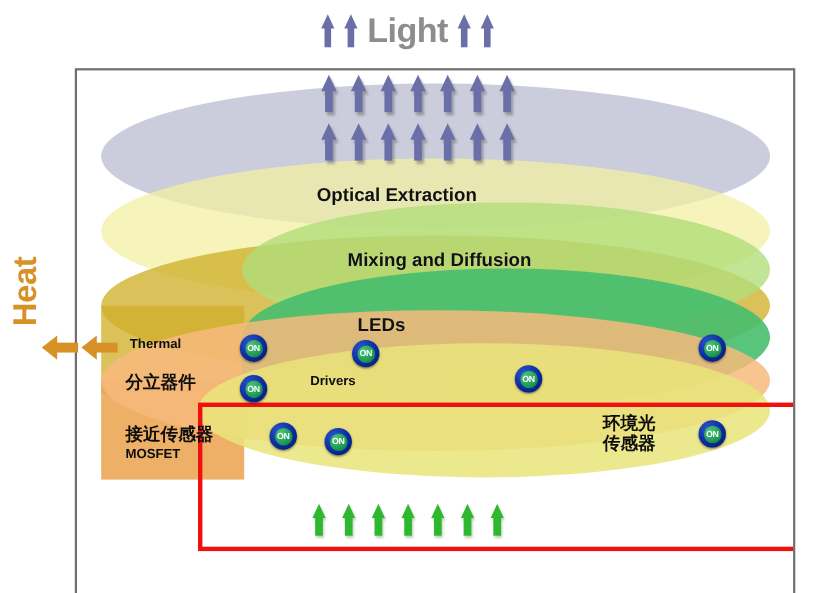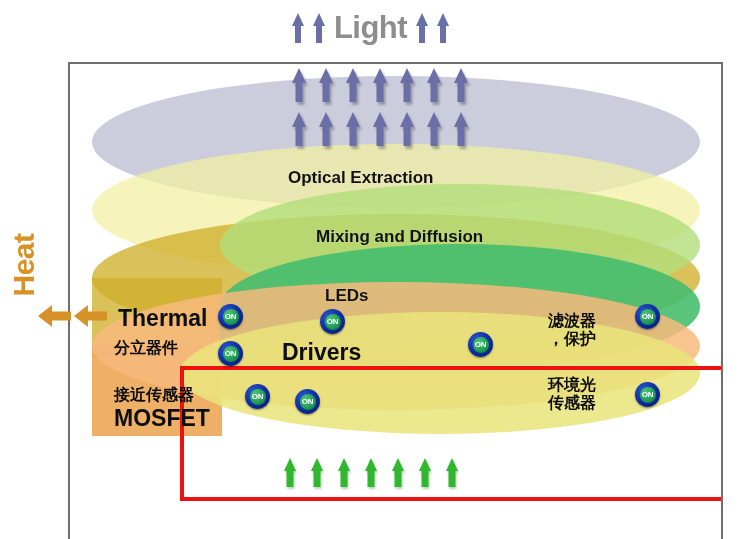--- a/index.html
+++ b/index.html
@@ -107,21 +107,21 @@
     width: 560px; height: 135px;
     border: 4px solid #ee1111;
     z-index: 40; pointer-events: auto;
   }
 
   
   .rb-text {
     position: absolute; z-index: 45; font-weight: bold; color: #0d0d0d;
     white-space: pre; line-height: 1.12;
   }
-  .rb-en { font-size: 23px; font-family: "Liberation Sans", sans-serif; }
+  .rb-en { font-size: 12px; font-family: "Liberation Sans", sans-serif; }
   .rb-cn { font-size: 16px; font-family: "DejaVu Sans", "Liberation Sans", sans-serif; }
 
   
   .on-badge {
     position: absolute; z-index: 50;
     width: 25px; height: 25px; border-radius: 50%;
     background: radial-gradient(circle at 34% 30%, #2a55cc 0%, #0a2a9e 55%, #061a63 100%);
     display: flex; align-items: center; justify-content: center;
     box-shadow: 0 1px 2px rgba(0,0,0,0.45);
   }
@@ -275,22 +275,20 @@
 
     <div class="red-box"></div>
 
     <div class="rb-text rb-en" style="left:48px; top:242px;">Thermal</div>
     <div class="rb-text rb-cn" style="left:44px; top:275px;">分立器件</div>
     <div class="rb-text rb-en" style="left:44px; top:298px;margin-top:44px;">MOSFET</div>
     <div class="rb-text rb-cn" style="left:44px; top:322px;">接近传感器</div>
 
     <div class="rb-text rb-en" style="left:212px; top:276px;">Drivers</div>
 
-    <div class="rb-text rb-cn" style="left:478px; top:248px;">滤波器
-，保护</div>
     <div class="rb-text rb-cn" style="left:478px; top:312px;">环境光
 传感器</div>
 
     <div class="on-badge" style="left:148px; top:240px;">
       <span class="inner">
           <span class="txt">ON</span>
         </span>
     </div>
     <div class="on-badge" style="left:148px; top:277px;">
       <span class="inner">

